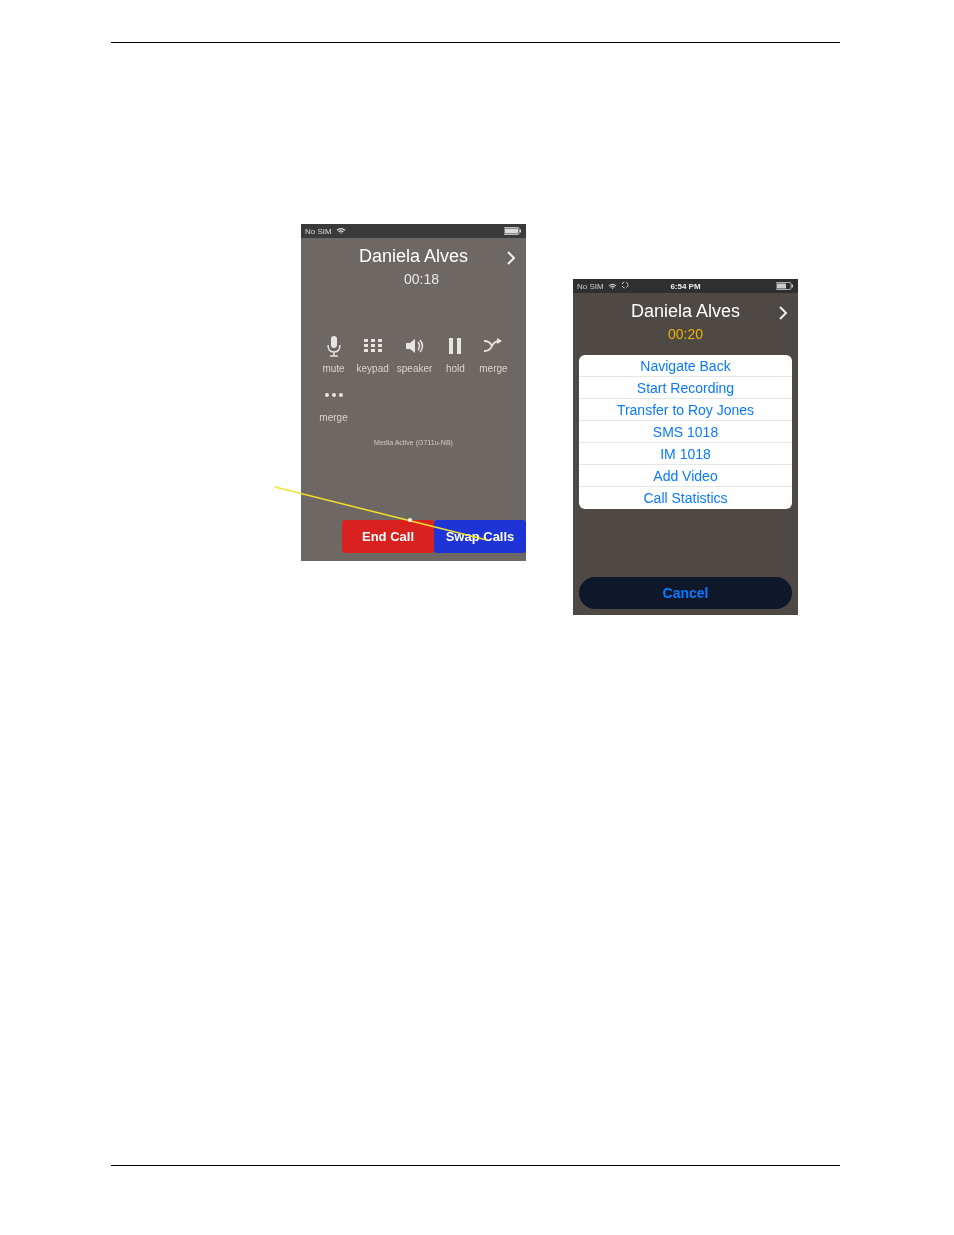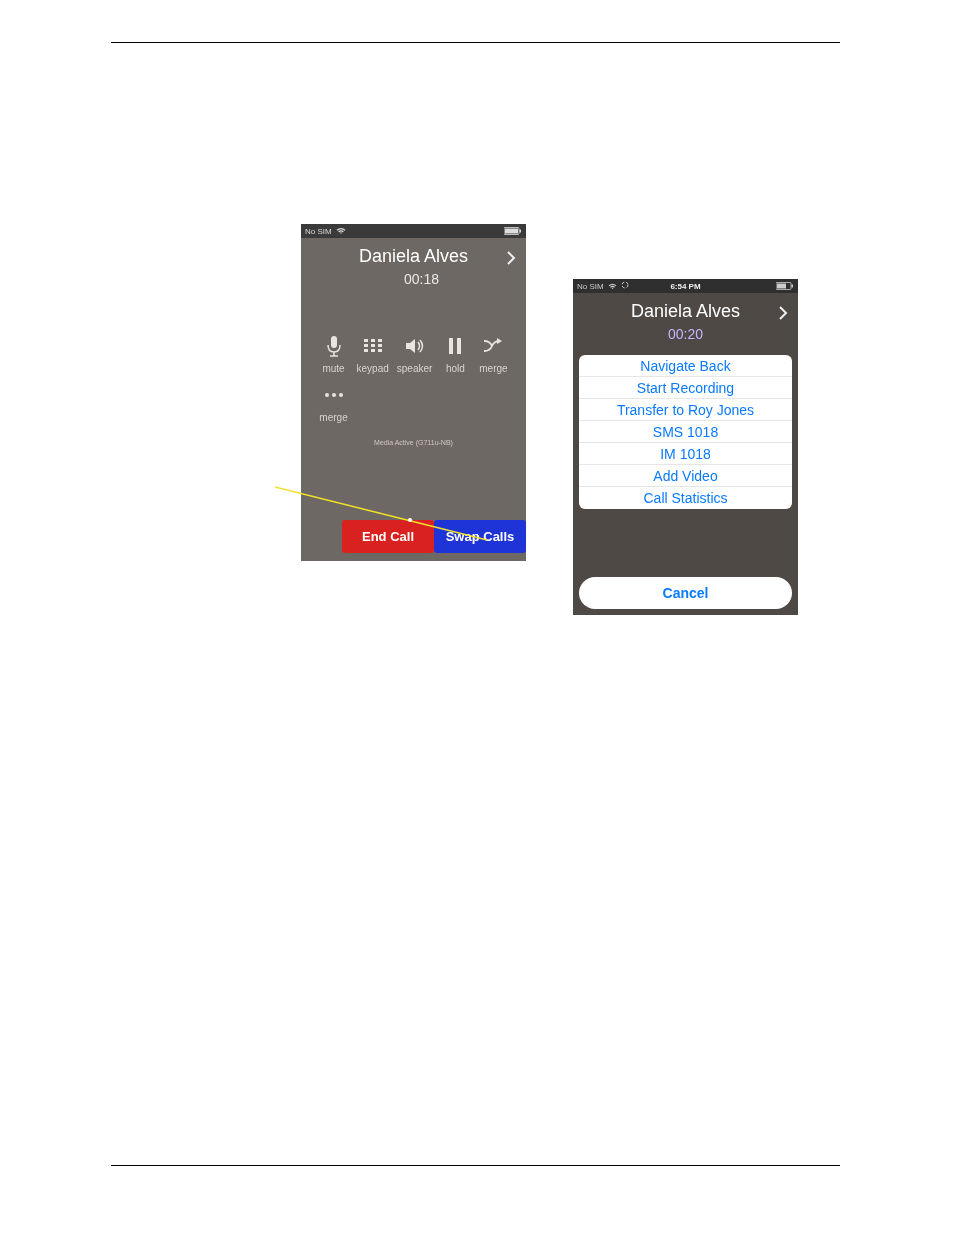--- a/index.html
+++ b/index.html
@@ -165,21 +165,21 @@
     font-size: 18px;
     font-weight: 400;
   }
   .phone-b .chevron {
     position: absolute;
     right: 10px;
     top: 12px;
     color: #eee;
   }
   .phone-b .timer {
-    color: #c4b5fd;
+    color: #eab308;
     font-size: 14px;
     text-align: center;
     margin-top: 4px;
   }
   .bg-bottom-b {
     position: absolute;
     bottom: 6px;
     left: 0;
     right: 0;
     display: flex;
@@ -211,21 +211,21 @@
     border-bottom: 1px solid #e6e6e6;
   }
   .sheet-item:last-child { border-bottom: none; }
 
   .cancel-sheet {
     position: absolute;
     left: 6px;
     right: 6px;
     bottom: 6px;
     height: 32px;
-    background: #ffffff;
+    background: #0f172a;
     border-radius: 16px;
     display: flex;
     align-items: center;
     justify-content: center;
     color: #0a7aff;
     font-size: 14px;
     font-weight: 700;
   }
 </style>
 </head>

